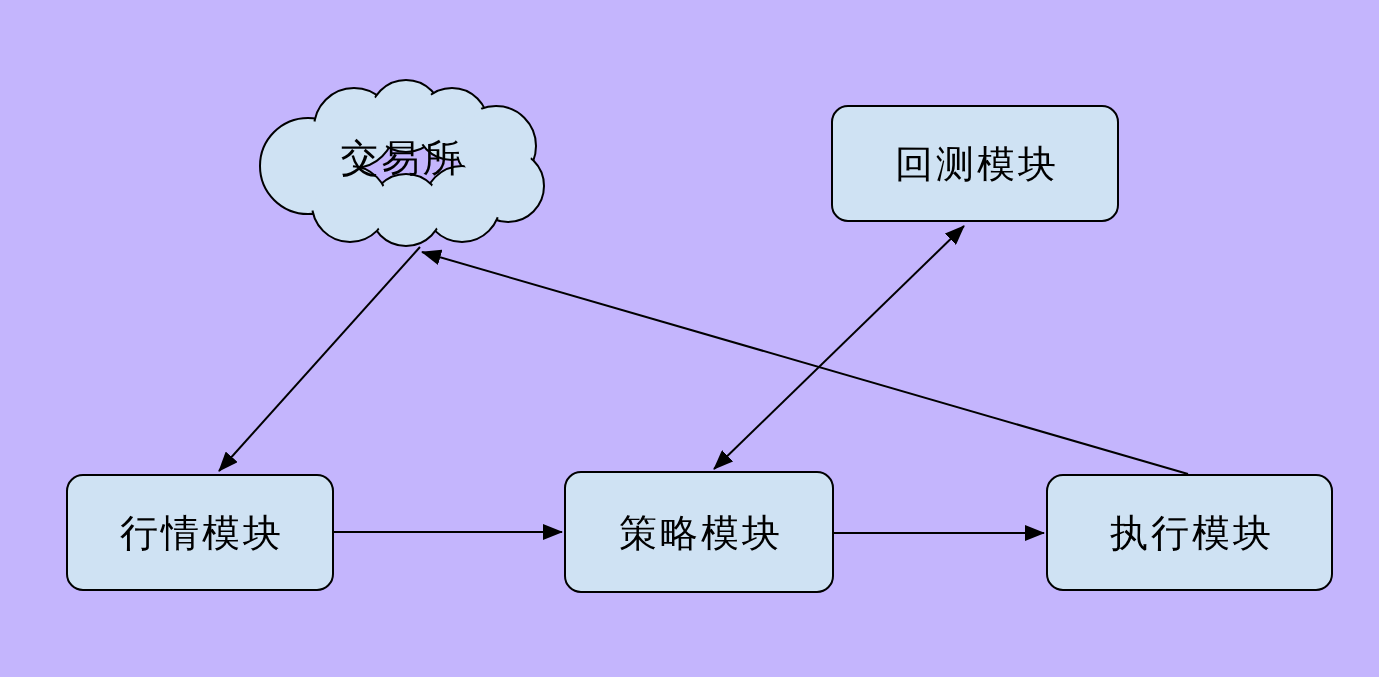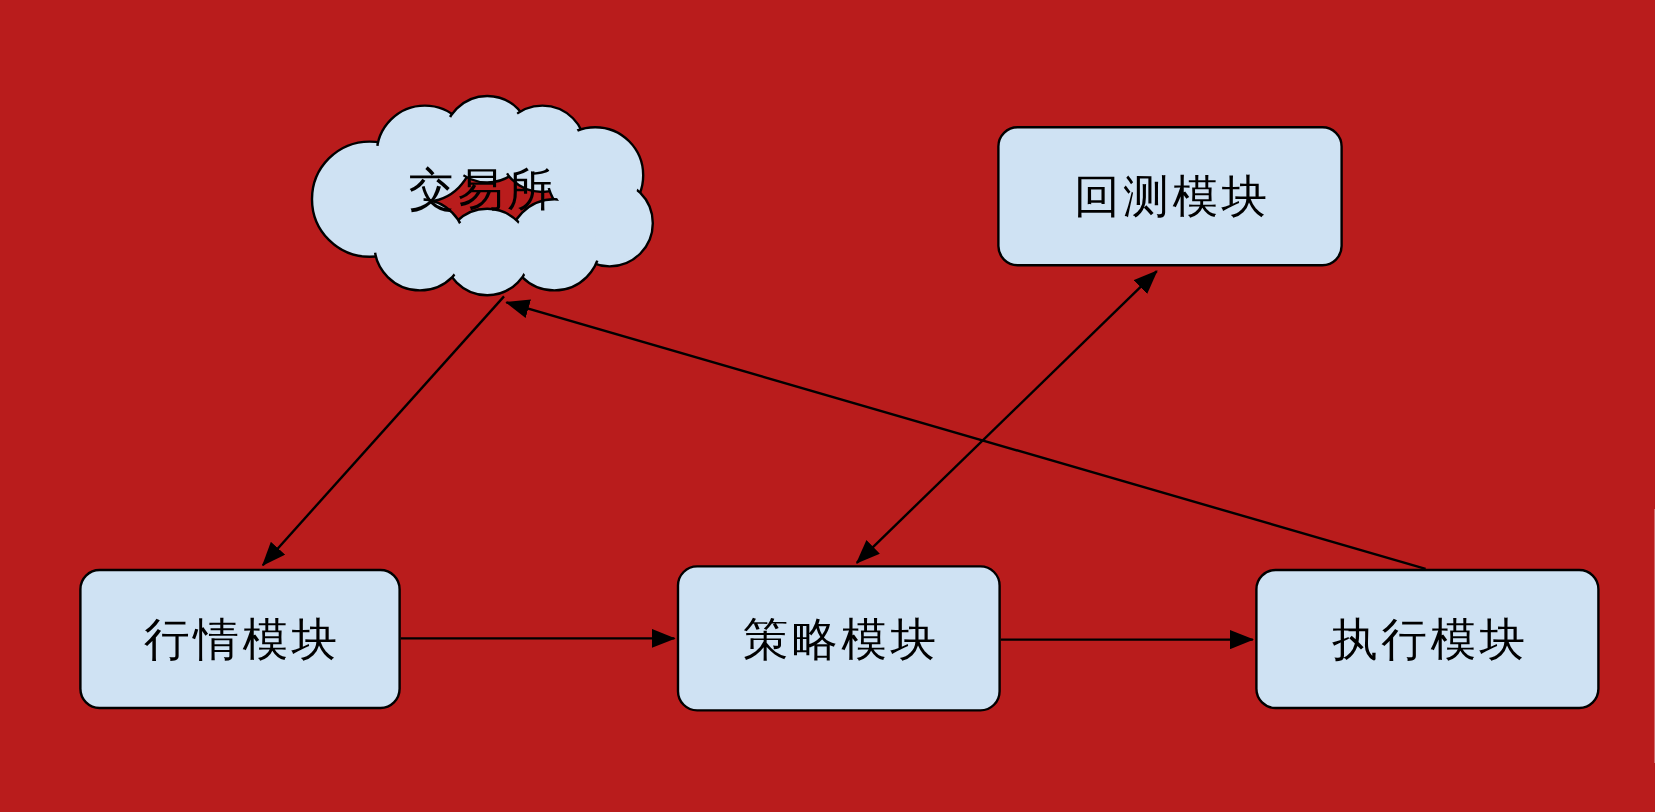--- a/index.html
+++ b/index.html
@@ -4,21 +4,21 @@
 <style>
   html, body {
     margin: 0;
     padding: 0;
     background: #ffffff;
   }
   .canvas {
     position: relative;
     width: 1379px;
     height: 677px;
-    background: #b91c1c;
+    background: #c4b5fd;
     overflow: hidden;
   }
   svg {
     display: block;
   }
   .node-label {
     font-family: "Liberation Serif", "DejaVu Serif", serif;
     font-size: 38px;
     letter-spacing: 3px;
   }

